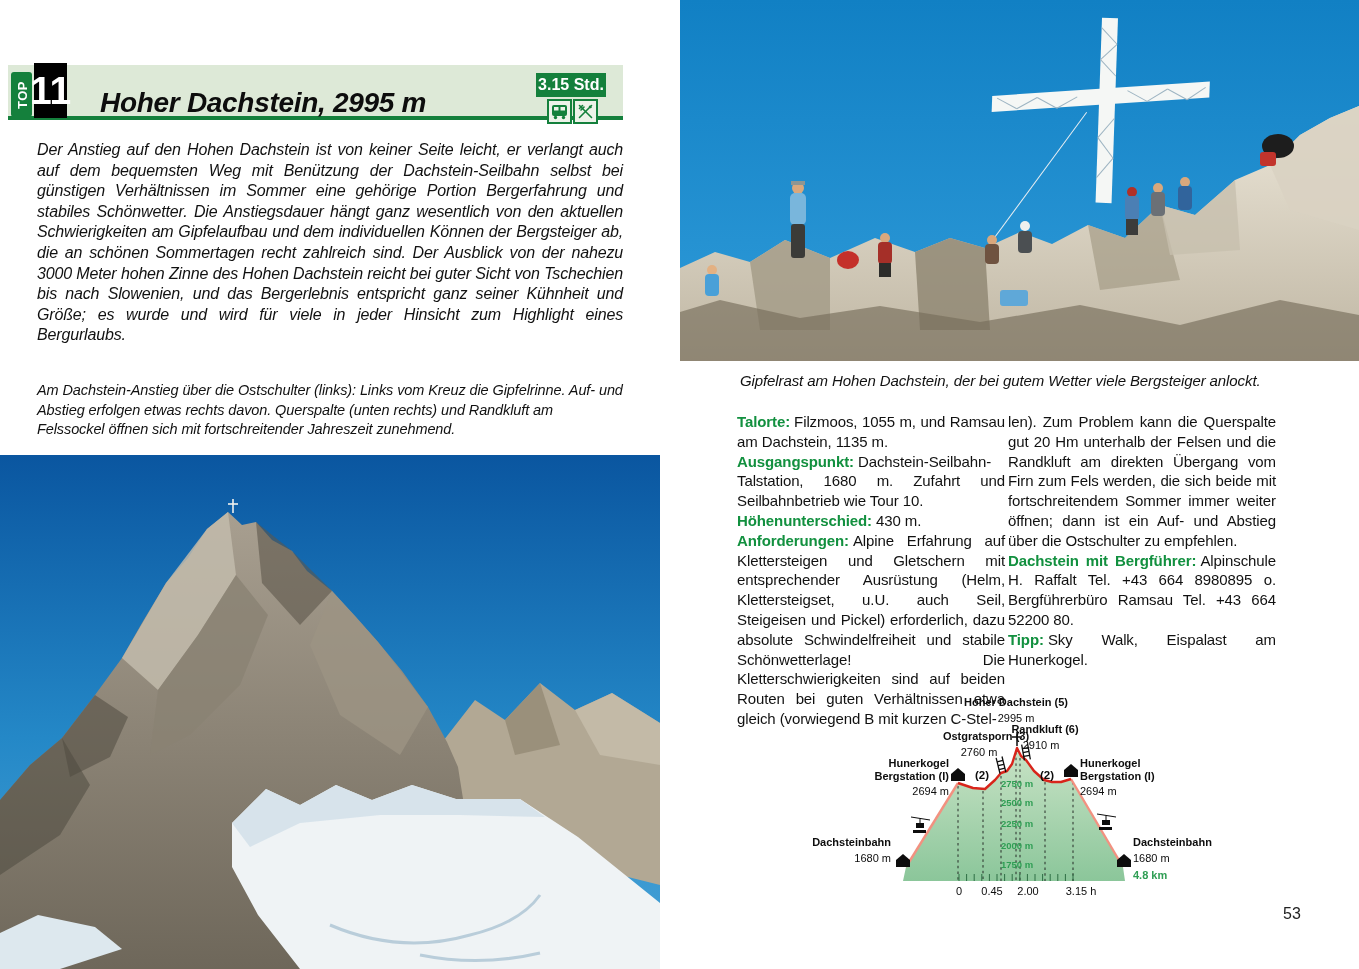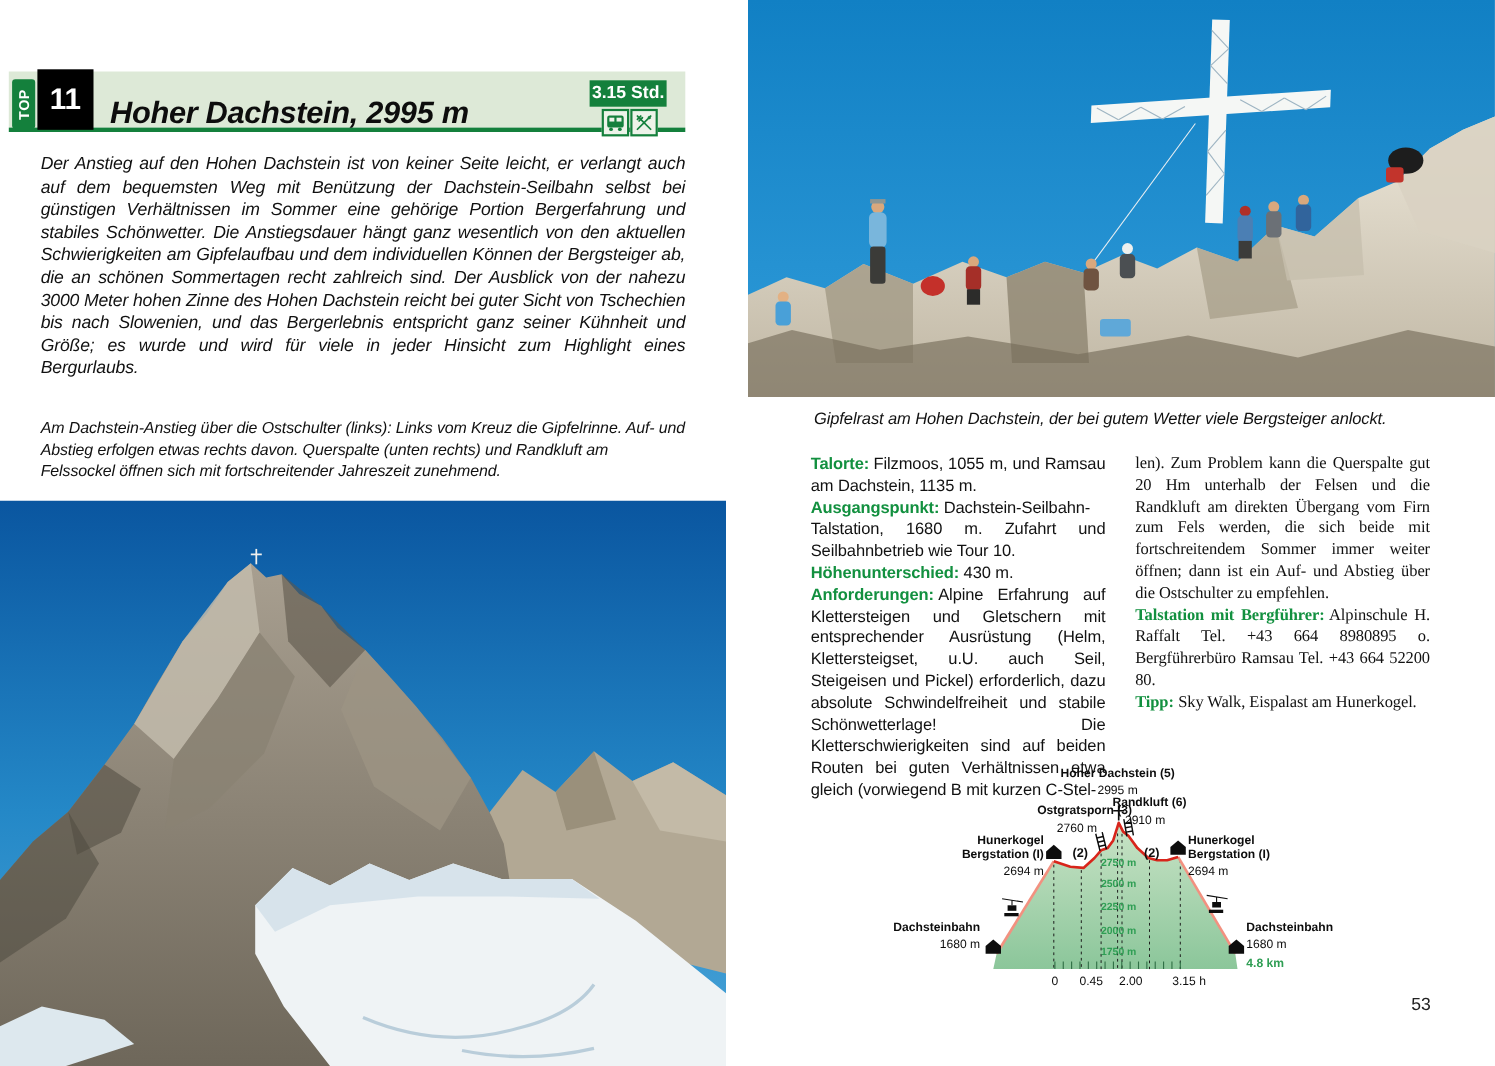--- a/index.html
+++ b/index.html
@@ -9,23 +9,23 @@
   }
   .abs{position:absolute;}
   
   .header-bar{left:8px;top:65px;width:615px;height:51px;background:#dde9d7;}
   .header-underline{left:8px;top:116px;width:615px;height:4px;background:#14803c;}
   .top-tag{left:11px;top:72px;width:21px;height:45px;background:#14803c;border-radius:3px;}
   .top-tag span{
     position:absolute;left:50%;top:50%;transform:translate(-50%,-50%) rotate(-90deg);
     color:#fff;font-weight:bold;font-size:13px;letter-spacing:.5px;
   }
-  .tour-number{left:34px;top:63px;width:51px;height:55px;background:#000;
+  .tour-number{left:34px;top:63px;width:33px;height:55px;background:#000;
     display:flex;align-items:center;justify-content:center;color:#fff;
-    font-size:27px;font-weight:bold;}
+    font-size:39px;font-weight:bold;}
   .page-title{left:100px;top:87px;font-size:28px;font-weight:bold;font-style:italic;
     letter-spacing:-.3px;color:#0d0d0d;}
   .duration-badge{left:536px;top:73px;width:70px;height:24px;background:#14803c;
     display:flex;align-items:center;justify-content:center;color:#fff;
     font-weight:bold;font-size:16px;}
   .hdr-icon{width:25px;height:25px;background:#edf3e9;border:2px solid #14803c;
     box-sizing:border-box;display:flex;align-items:center;justify-content:center;}
   .hdr-icon.bus{left:547px;top:99px;}
   .hdr-icon.rest{left:573px;top:99px;}
   
@@ -35,21 +35,21 @@
     margin:0;letter-spacing:-.15px;}
   .intro-note{left:37px;top:381px;width:586px;font-size:14.5px;line-height:19.5px;
     font-style:italic;text-align:left;letter-spacing:-.1px;}
   
   .photo-caption{left:740px;top:372px;width:600px;font-size:15px;font-style:italic;
     letter-spacing:-.1px;}
   
   .info-col{top:412px;width:268px;font-size:15px;line-height:19.8px;text-align:justify;
     letter-spacing:-.1px;}
   .info-col.left{left:737px;}
-  .info-col.right{left:1032px;font-family:Liberation Serif, serif;}
+  .info-col.right{left:1008px;}
   .info-item{margin:0;}
   .info-label{color:#12903f;font-weight:bold;margin-right:4px;}
   .info-label:empty{margin:0;}
   
   .photo-tr{left:680px;top:0;width:679px;height:361px;}
   .photo-bl{left:0;top:455px;width:660px;height:514px;}
   
   .chart{left:773px;top:676px;width:452px;height:248px;}
   .chart text{font-family:"Liberation Sans", sans-serif;}
   .st-name{font-size:11px;font-weight:bold;fill:#0d0d0d;}
@@ -238,21 +238,21 @@
 </svg>
 
 <div class="abs info-col left">
   <p class="info-item"><span class="info-label">Talorte:</span><span>Filzmoos, 1055 m, und Ramsau am Dachstein, 1135 m.</span></p>
   <p class="info-item"><span class="info-label">Ausgangspunkt:</span><span>Dachstein-Seilbahn-Talstation, 1680 m. Zufahrt und Seilbahnbetrieb wie Tour 10.</span></p>
   <p class="info-item"><span class="info-label">Höhenunterschied:</span><span>430 m.</span></p>
   <p class="info-item"><span class="info-label">Anforderungen:</span><span>Alpine Erfahrung auf Klettersteigen und Gletschern mit entsprechender Ausrüstung (Helm, Klettersteigset, u.U. auch Seil, Steigeisen und Pickel) erforderlich, dazu absolute Schwindelfreiheit und stabile Schönwetterlage! Die Kletterschwierigkeiten sind auf beiden Routen bei guten Verhältnissen etwa gleich (vorwiegend B mit kurzen C-Stel-</span></p>
 </div>
 <div class="abs info-col right">
   <p class="info-item"><span class="info-label"></span><span>len). Zum Problem kann die Querspalte gut 20 Hm unterhalb der Felsen und die Randkluft am direkten Übergang vom Firn zum Fels werden, die sich beide mit fortschreitendem Sommer immer weiter öffnen; dann ist ein Auf- und Abstieg über die Ostschulter zu empfehlen.</span></p>
-  <p class="info-item"><span class="info-label">Talstation mit Bergführer:</span><span>Alpinschule H. Raffalt Tel. +43 664 8980895 o. Bergführerbüro Ramsau Tel. +43 664 52200 80.</span></p>
+  <p class="info-item"><span class="info-label">Dachstein mit Bergführer:</span><span>Alpinschule H. Raffalt Tel. +43 664 8980895 o. Bergführerbüro Ramsau Tel. +43 664 52200 80.</span></p>
   <p class="info-item"><span class="info-label">Tipp:</span><span>Sky Walk, Eispalast am Hunerkogel.</span></p>
 </div>
 
 <svg class="abs chart" viewBox="0 0 452 248">
   <defs>
     <linearGradient id="areaGrad" x1="0" y1="0" x2="0" y2="1">
       <stop offset="0" stop-color="#c9e3c6"></stop>
         <stop offset="1" stop-color="#8bc69a"></stop>
     </linearGradient>
   </defs>

